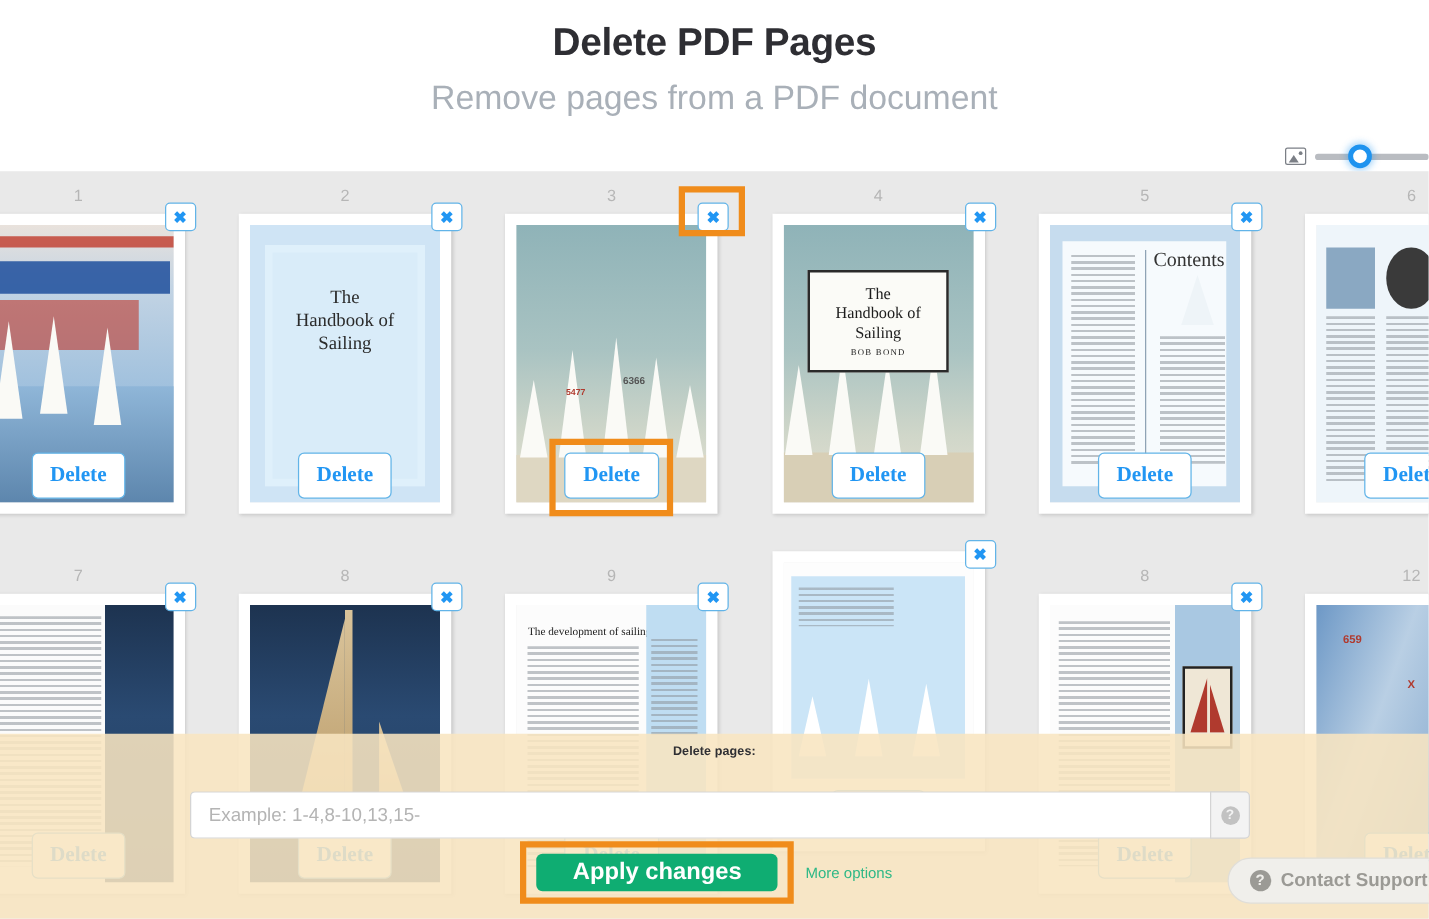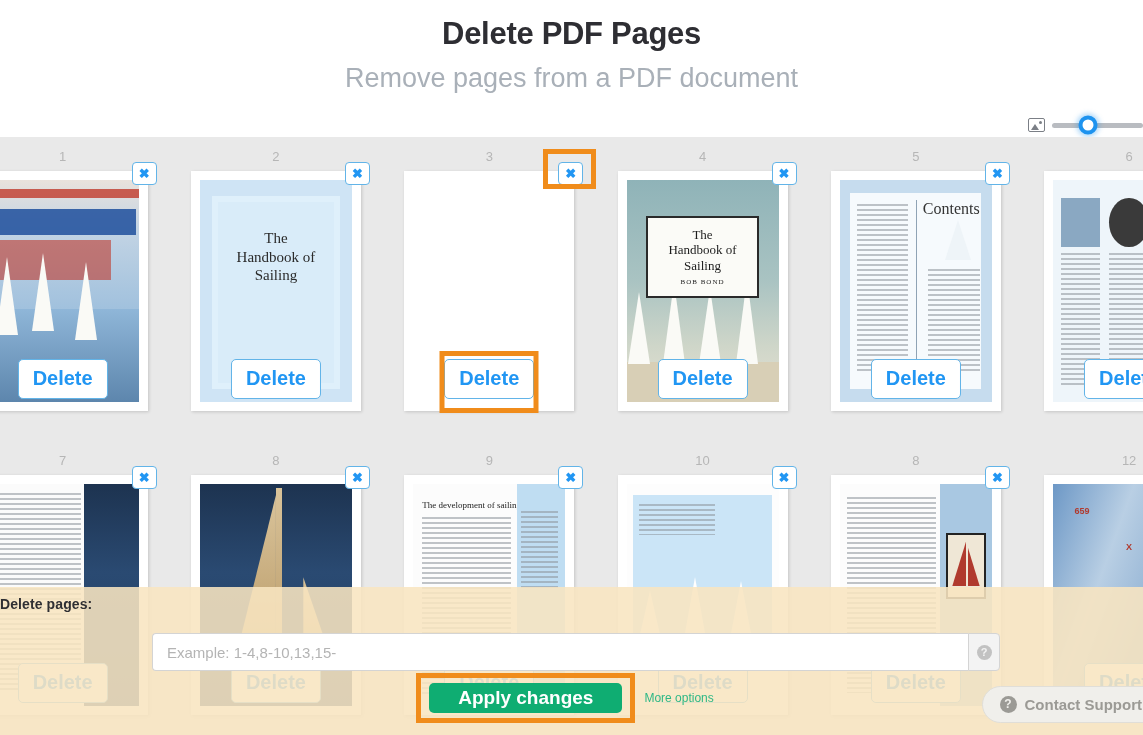--- a/index.html
+++ b/index.html
@@ -92,23 +92,23 @@
     width: 25px; height: 23px; border-radius: 4px;
     background: #ffffff; border: 1.6px solid #62b4e8;
     display: flex; align-items: center; justify-content: center;
     font-size: 13px; font-weight: bold; color: #2196f3; line-height: 1;
     cursor: pointer; z-index: 6;
   }
   
   .del-btn {
     position: absolute; left: 50%; bottom: 12px; transform: translateX(-50%);
     background: #ffffff; border: 1.7px solid #62b4e8; border-radius: 5px;
-    color: #2196f3; font-size: 20px; font-weight: bold;
+    color: #2196f3; font-size: 17px; font-weight: bold;
     padding: 7px 14px 8px 14px; white-space: nowrap;
-    cursor: pointer; z-index: 5;
+    cursor: pointer; z-index: 5; font-family: Liberation Serif, serif;
   }
 
   
   .hl {
     position: absolute; border: 5px solid #f08c1b; z-index: 9; pointer-events: none;
   }
   .hl-close { top: -22px; right: -22px; width: 53px; height: 40px; }
   .hl-del   { left: 50%; transform: translateX(-50%); bottom: -2px; width: 99px; height: 62px; }
 
   
@@ -139,21 +139,21 @@
   .tan-sail { position:absolute; background:linear-gradient(#d9c39a,#b99a67); }
   .blue-sails { position:absolute; inset:0; background:linear-gradient(110deg,#6d98c6 0%, #b9cfe4 35%, #8fb0d2 65%, #d7e3ee 100%); }
 
   
   .bottom-panel {
     position: absolute; left: 0; bottom: 0; width: 1143px; height: 148px;
     background: rgba(248,229,192,0.88);
     z-index: 20;
   }
   .dp-label {
-    text-align: left; font-size: 14px; font-weight: bold; color: #2f2f33;
+    text-align: center; font-size: 10px; font-weight: bold; color: #2f2f33;
     padding-top: 9px; letter-spacing: .1px;
   }
   .input-row {
     position: absolute; top: 46px; left: 152px; width: 848px; height: 38px;
     display: flex; align-items: stretch;
   }
   .pages-input {
     flex: 1 1 auto; height: 38px; border: 1px solid #d4d4d4; border-right: none;
     border-radius: 4px 0 0 4px; background: #ffffff;
     font-size: 15px; color: #555; padding: 0 14px; outline: none;
@@ -255,20 +255,33 @@
             </div>
           </div>
           <div class="close-btn">✖</div>
           <div class="del-btn">Delete</div>
         </div>
       </div>
 
       <div class="cell">
         <div class="pagenum">3</div>
         <div class="thumb">
+          <div class="thumb-inner">
+            <div class="thumb-img">
+              <div class="sky"></div>
+              <div style="position:absolute;bottom:0;left:0;right:0;height:17%;background:#ded7c2"></div>
+              <div class="sail" style="left:2%;bottom:16%;border-bottom-width:62px"></div>
+              <div class="sail" style="left:22%;bottom:16%;border-bottom-width:86px"></div>
+              <div class="sail" style="left:45%;bottom:16%;border-bottom-width:96px"></div>
+              <div class="sail" style="left:66%;bottom:16%;border-bottom-width:80px"></div>
+              <div class="sail" style="left:84%;bottom:16%;border-bottom-width:58px"></div>
+              <div style="position:absolute;left:26%;bottom:38%;font-size:7px;color:#b03a2e;font-weight:bold">5477</div>
+              <div style="position:absolute;left:56%;bottom:42%;font-size:8px;color:#555;font-weight:bold">6366</div>
+            </div>
+          </div>
           <div class="close-btn">✖</div>
           <div class="hl hl-close"></div>
           <div class="del-btn">Delete</div>
           <div class="hl hl-del"></div>
         </div>
       </div>
 
       <div class="cell">
         <div class="pagenum">4</div>
         <div class="thumb">
@@ -371,21 +384,20 @@
               <div style="position:absolute;left:68%;top:0;right:0;bottom:0;background:#bfddf2"></div>
               <div style="position:absolute;left:71%;top:12%;width:24%;height:35%" class="dot-text"></div>
             </div>
           </div>
           <div class="close-btn">✖</div>
           <div class="del-btn">Delete</div>
         </div>
       </div>
 
       <div class="cell">
-        <div class="pagenum">10</div>
         <div class="thumb">
           <div class="thumb-inner">
             <div class="thumb-img">
               <div style="position:absolute;inset:0;background:#fdfdfd"></div>
               <div style="position:absolute;left:4%;top:5%;right:4%;bottom:22%;background:#cbe5f7"></div>
               <div style="position:absolute;left:8%;top:9%;width:50%;height:14%" class="dot-text"></div>
               <div class="sail" style="left:8%;bottom:30%;border-bottom-width:48px;border-bottom-color:#ffffff"></div>
               <div class="sail" style="left:38%;bottom:30%;border-bottom-width:62px;border-bottom-color:#ffffff"></div>
               <div class="sail" style="left:68%;bottom:30%;border-bottom-width:58px;border-bottom-color:#ffffff"></div>
             </div>

